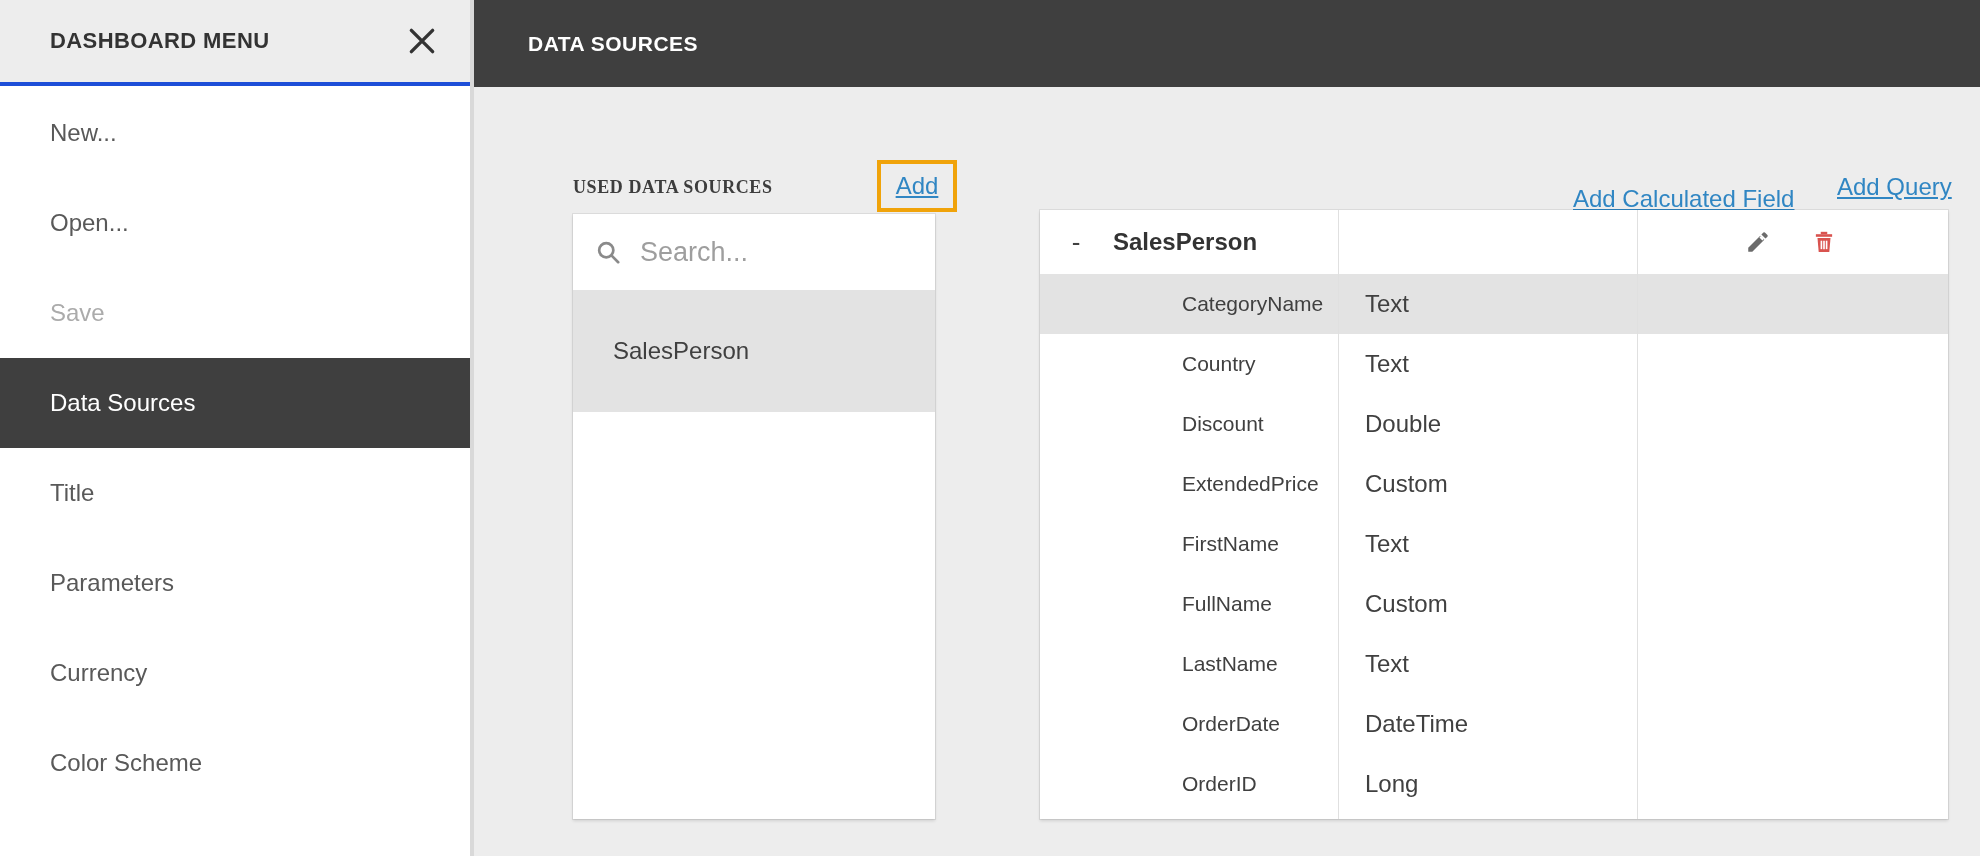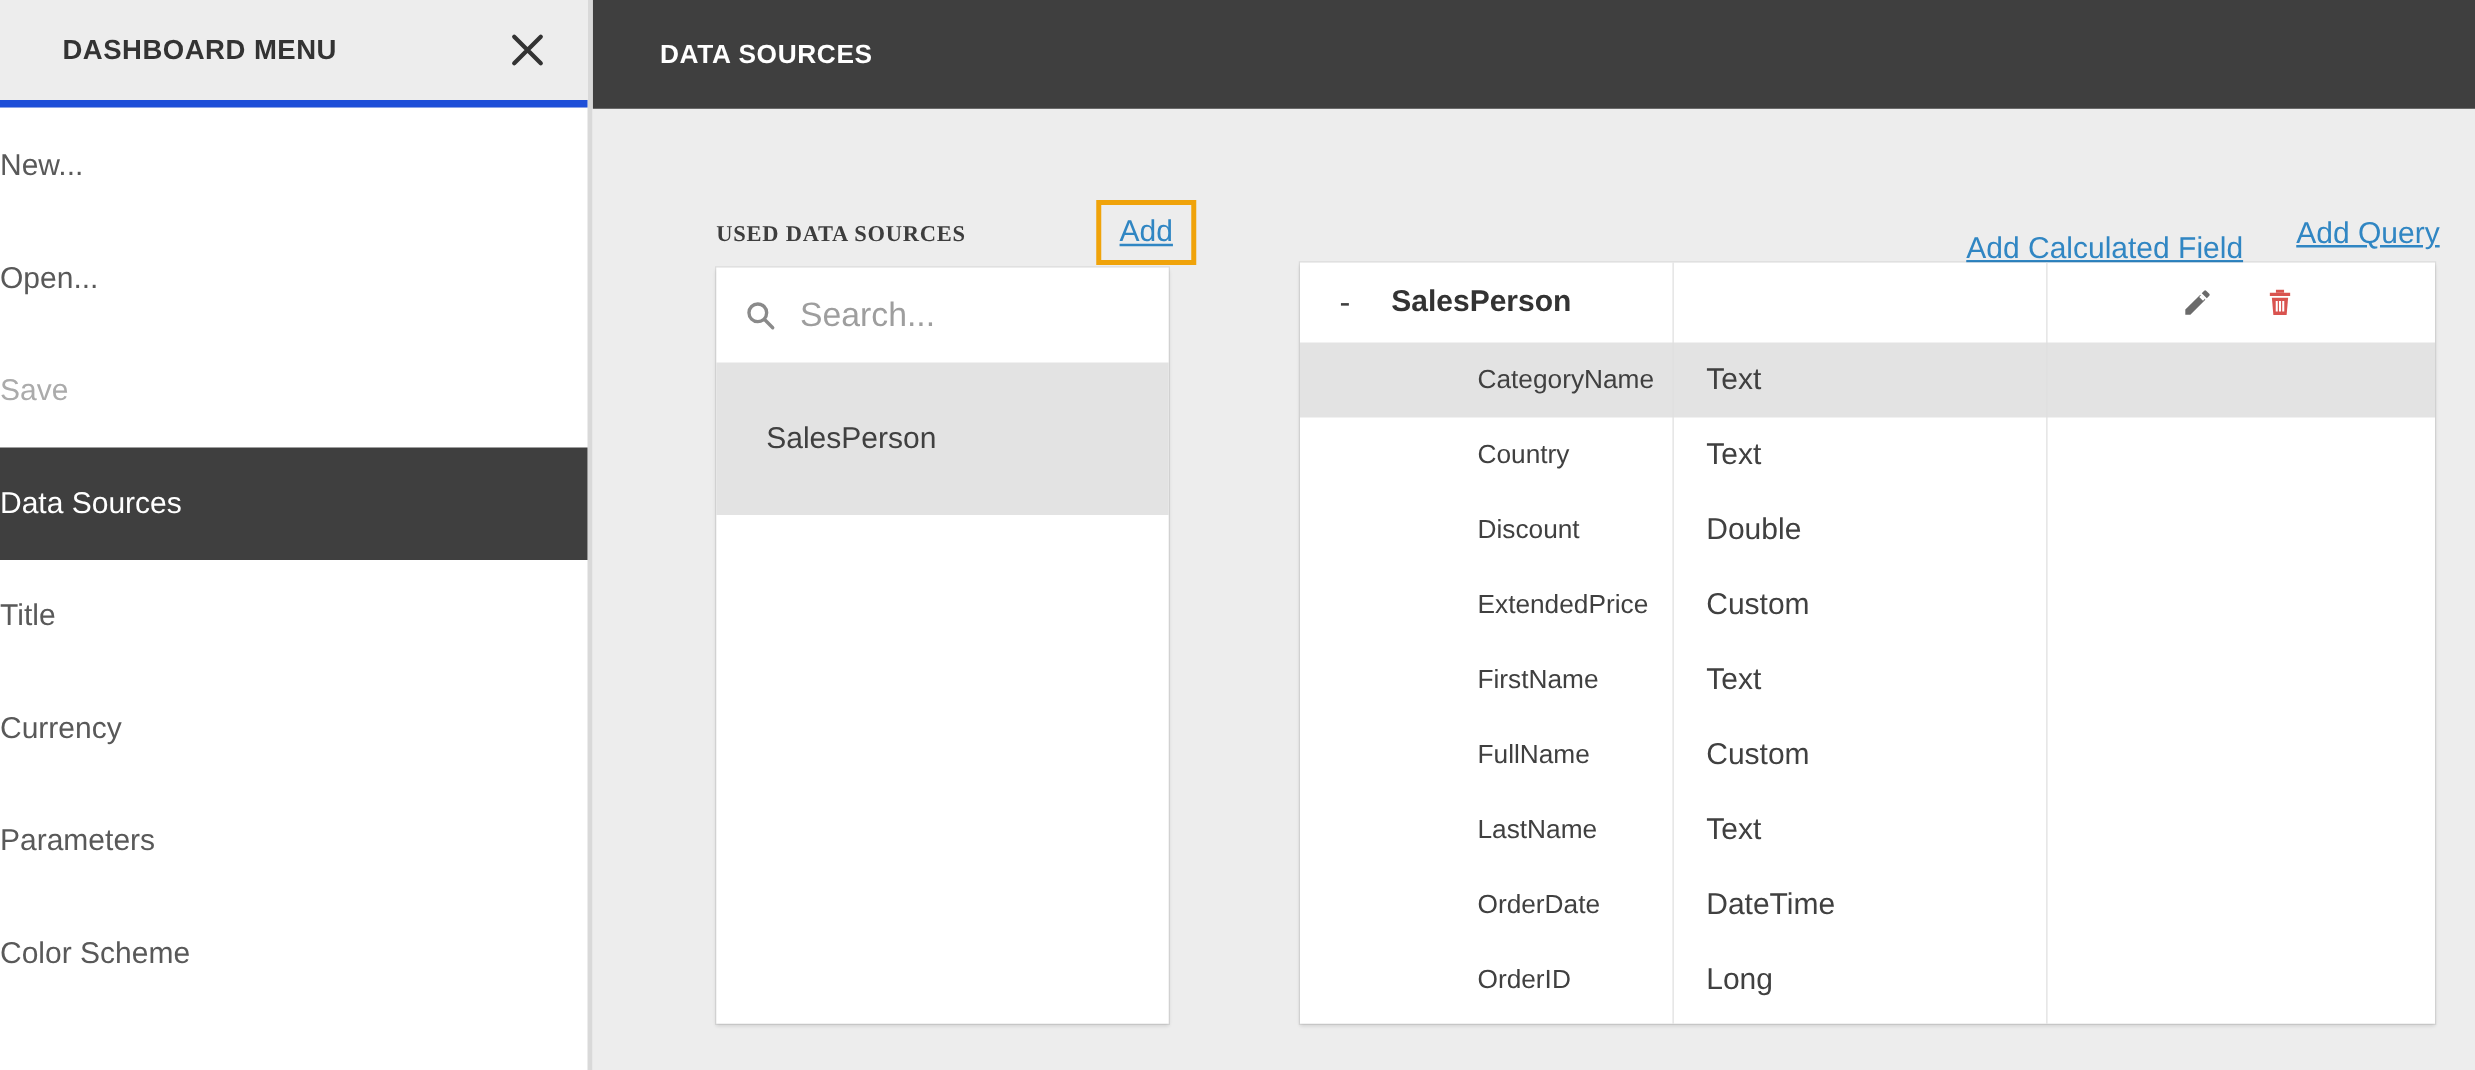--- a/index.html
+++ b/index.html
@@ -8,29 +8,29 @@
     background:#ededed;font-family:"Liberation Sans",sans-serif;
     -webkit-font-smoothing:antialiased;
   }
 
   
   .sidebar{
     position:absolute;left:0;top:0;width:470px;height:856px;
     background:#ffffff;border-right:4px solid #d9d9d9;box-sizing:content-box;z-index:3;
   }
   .sidebar-header{
-    height:86px;background:#ededed;border-bottom:6px solid #1d4ed8;
+    height:86px;background:#ededed;border-bottom:4px solid #1d4ed8;
     display:flex;align-items:center;justify-content:space-between;
     padding:0 30px 0 50px;box-sizing:border-box;
   }
   .sidebar-title{font-size:22px;font-weight:bold;color:#333;letter-spacing:.4px;}
   .close-btn{width:36px;height:36px;display:flex;align-items:center;justify-content:center;cursor:pointer;}
   .menu{position:absolute;top:88px;left:0;width:470px;}
   .menu-item{
-    height:90px;display:flex;align-items:center;
+    height:90px;display:flex;align-items:center;padding-left:50px;
     font-size:24px;color:#595959;cursor:pointer;box-sizing:border-box;
   }
   .menu-item.disabled{color:#ababab;cursor:default;}
   .menu-item.selected{background:#3f3f3f;color:#fff;}
 
   
   .topbar{
     position:absolute;left:474px;top:0;right:0;height:87px;background:#3f3f3f;
     display:flex;align-items:center;z-index:2;
   }
@@ -116,24 +116,24 @@
     <div class="menu-item disabled">
       <span>Save</span>
     </div>
     <div class="menu-item selected">
       <span>Data Sources</span>
     </div>
     <div class="menu-item">
       <span>Title</span>
     </div>
     <div class="menu-item">
+      <span>Parameters</span>
+    </div>
+    <div class="menu-item">
       <span>Currency</span>
-    </div>
-    <div class="menu-item">
-      <span>Parameters</span>
     </div>
     <div class="menu-item">
       <span>Color Scheme</span>
     </div>
   </div>
 </div>
 
 <div class="topbar">
   <span class="topbar-title">DATA SOURCES</span>
 </div>

